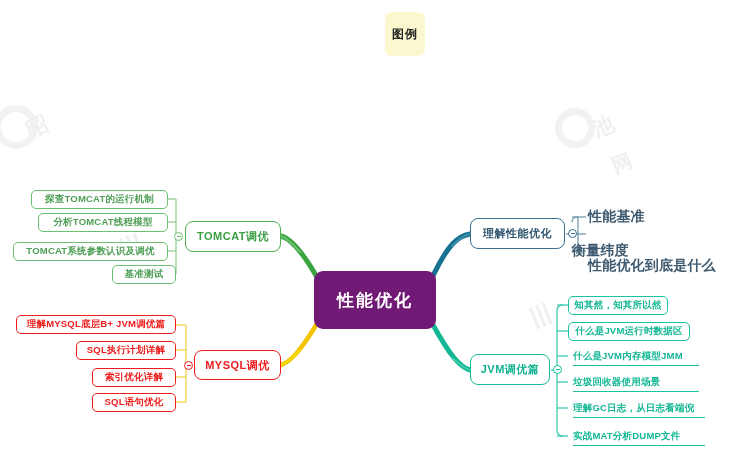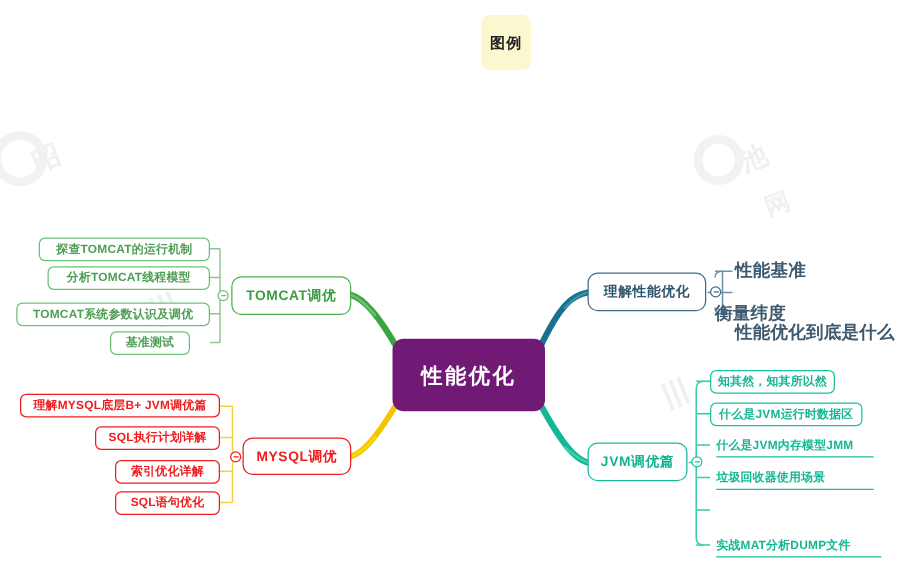--- a/index.html
+++ b/index.html
@@ -156,21 +156,21 @@
 
   <div class="node l2 green" style="left:31px;top:190px;width:137px;">
     <span>探查TOMCAT的运行机制</span>
   </div>
   <div class="node l2 green" style="left:38px;top:213px;width:130px;">
     <span>分析TOMCAT线程模型</span>
   </div>
   <div class="node l2 green" style="left:13px;top:242px;width:155px;">
     <span>TOMCAT系统参数认识及调优</span>
   </div>
-  <div class="node l2 green" style="left:88px;top:265px;width:64px;">
+  <div class="node l2 green" style="left:112px;top:265px;width:64px;">
     <span>基准测试</span>
   </div>
 
   <div class="node l1 red n-mysql">
     <span>MYSQL调优</span>
   </div>
   <div class="toggle red" style="left:184px;top:361px;"></div>
 
   <div class="node l2 red" style="left:16px;top:315px;width:160px;">
     <span>理解MYSQL底层B+ JVM调优篇</span>
@@ -210,17 +210,20 @@
   </div>
   <div class="node l2 teal" style="left:568px;top:322px;width:122px;">
     <span>什么是JVM运行时数据区</span>
   </div>
   <div class="node l2u" style="left:573px;top:347px;width:126px;">
     <span>什么是JVM内存模型JMM</span>
   </div>
   <div class="node l2u" style="left:573px;top:373px;width:126px;">
     <span>垃圾回收器使用场景</span>
   </div>
+  <div class="node l2u" style="left:573px;top:399px;width:132px;">
+    <span>理解GC日志，从日志看端倪</span>
+  </div>
   <div class="node l2u" style="left:573px;top:427px;width:132px;align-items:center;">
     <span>实战MAT分析DUMP文件</span>
   </div>
 
 </div>
 
 </body></html>

